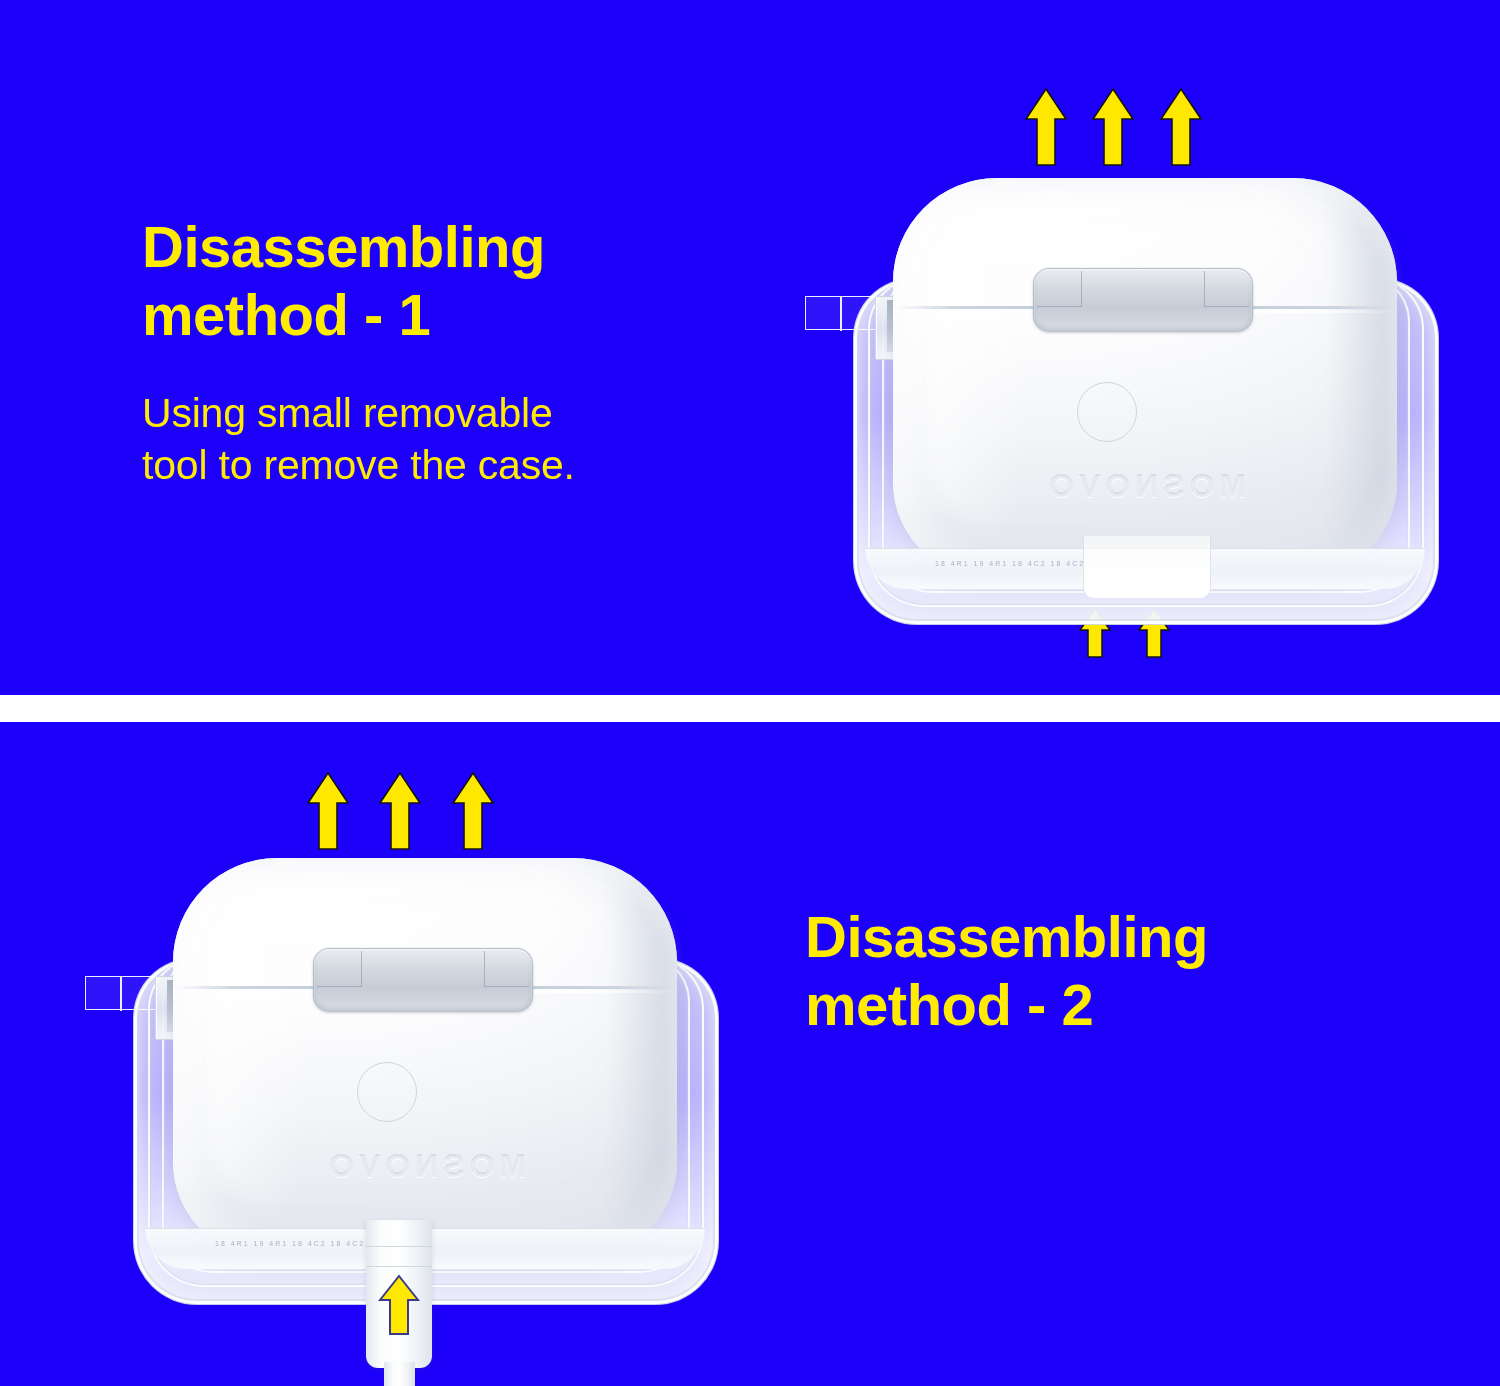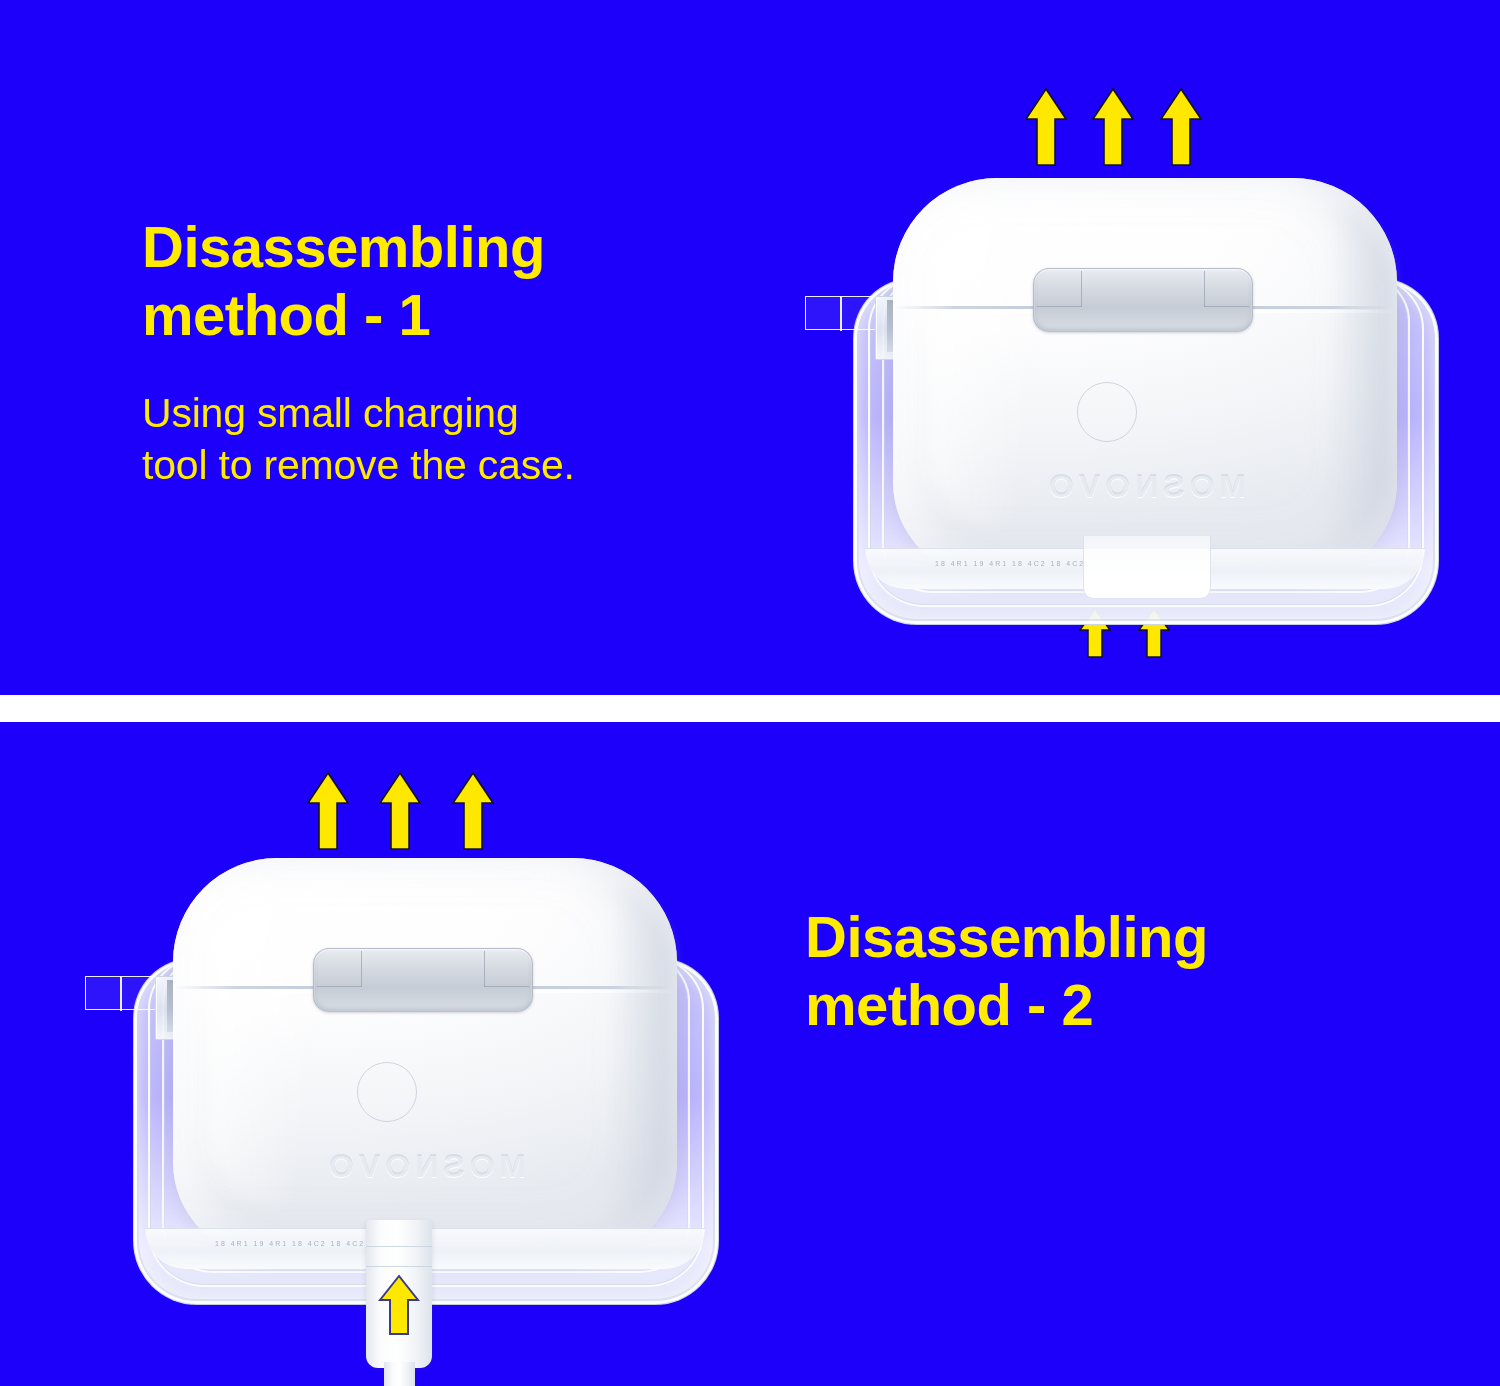--- a/index.html
+++ b/index.html
@@ -389,21 +389,21 @@
 </head>
 <body>
 
 <div class="sheet">
 
   <div class="panel" id="panel-1">
 
     <div class="textblock" id="text-1">
       <div class="headline">Disassembling
 method - 1</div>
-      <div class="subline">Using small charging
+      <div class="subline">Using small removable
 tool to remove the case.</div>
     </div>
 
     <span class="arrow" style="left:1025px; top:88px; width:42px; height:78px;">
       <svg viewBox="0 0 42 78">
           <polygon points="21,1 41,31 30,31 30,77 12,77 12,31 1,31" fill="#ffe800" stroke="#141414" stroke-width="1.6"></polygon>
         </svg>
     </span>
     <span class="arrow" style="left:1092px; top:88px; width:42px; height:78px;">
       <svg viewBox="0 0 42 78">

